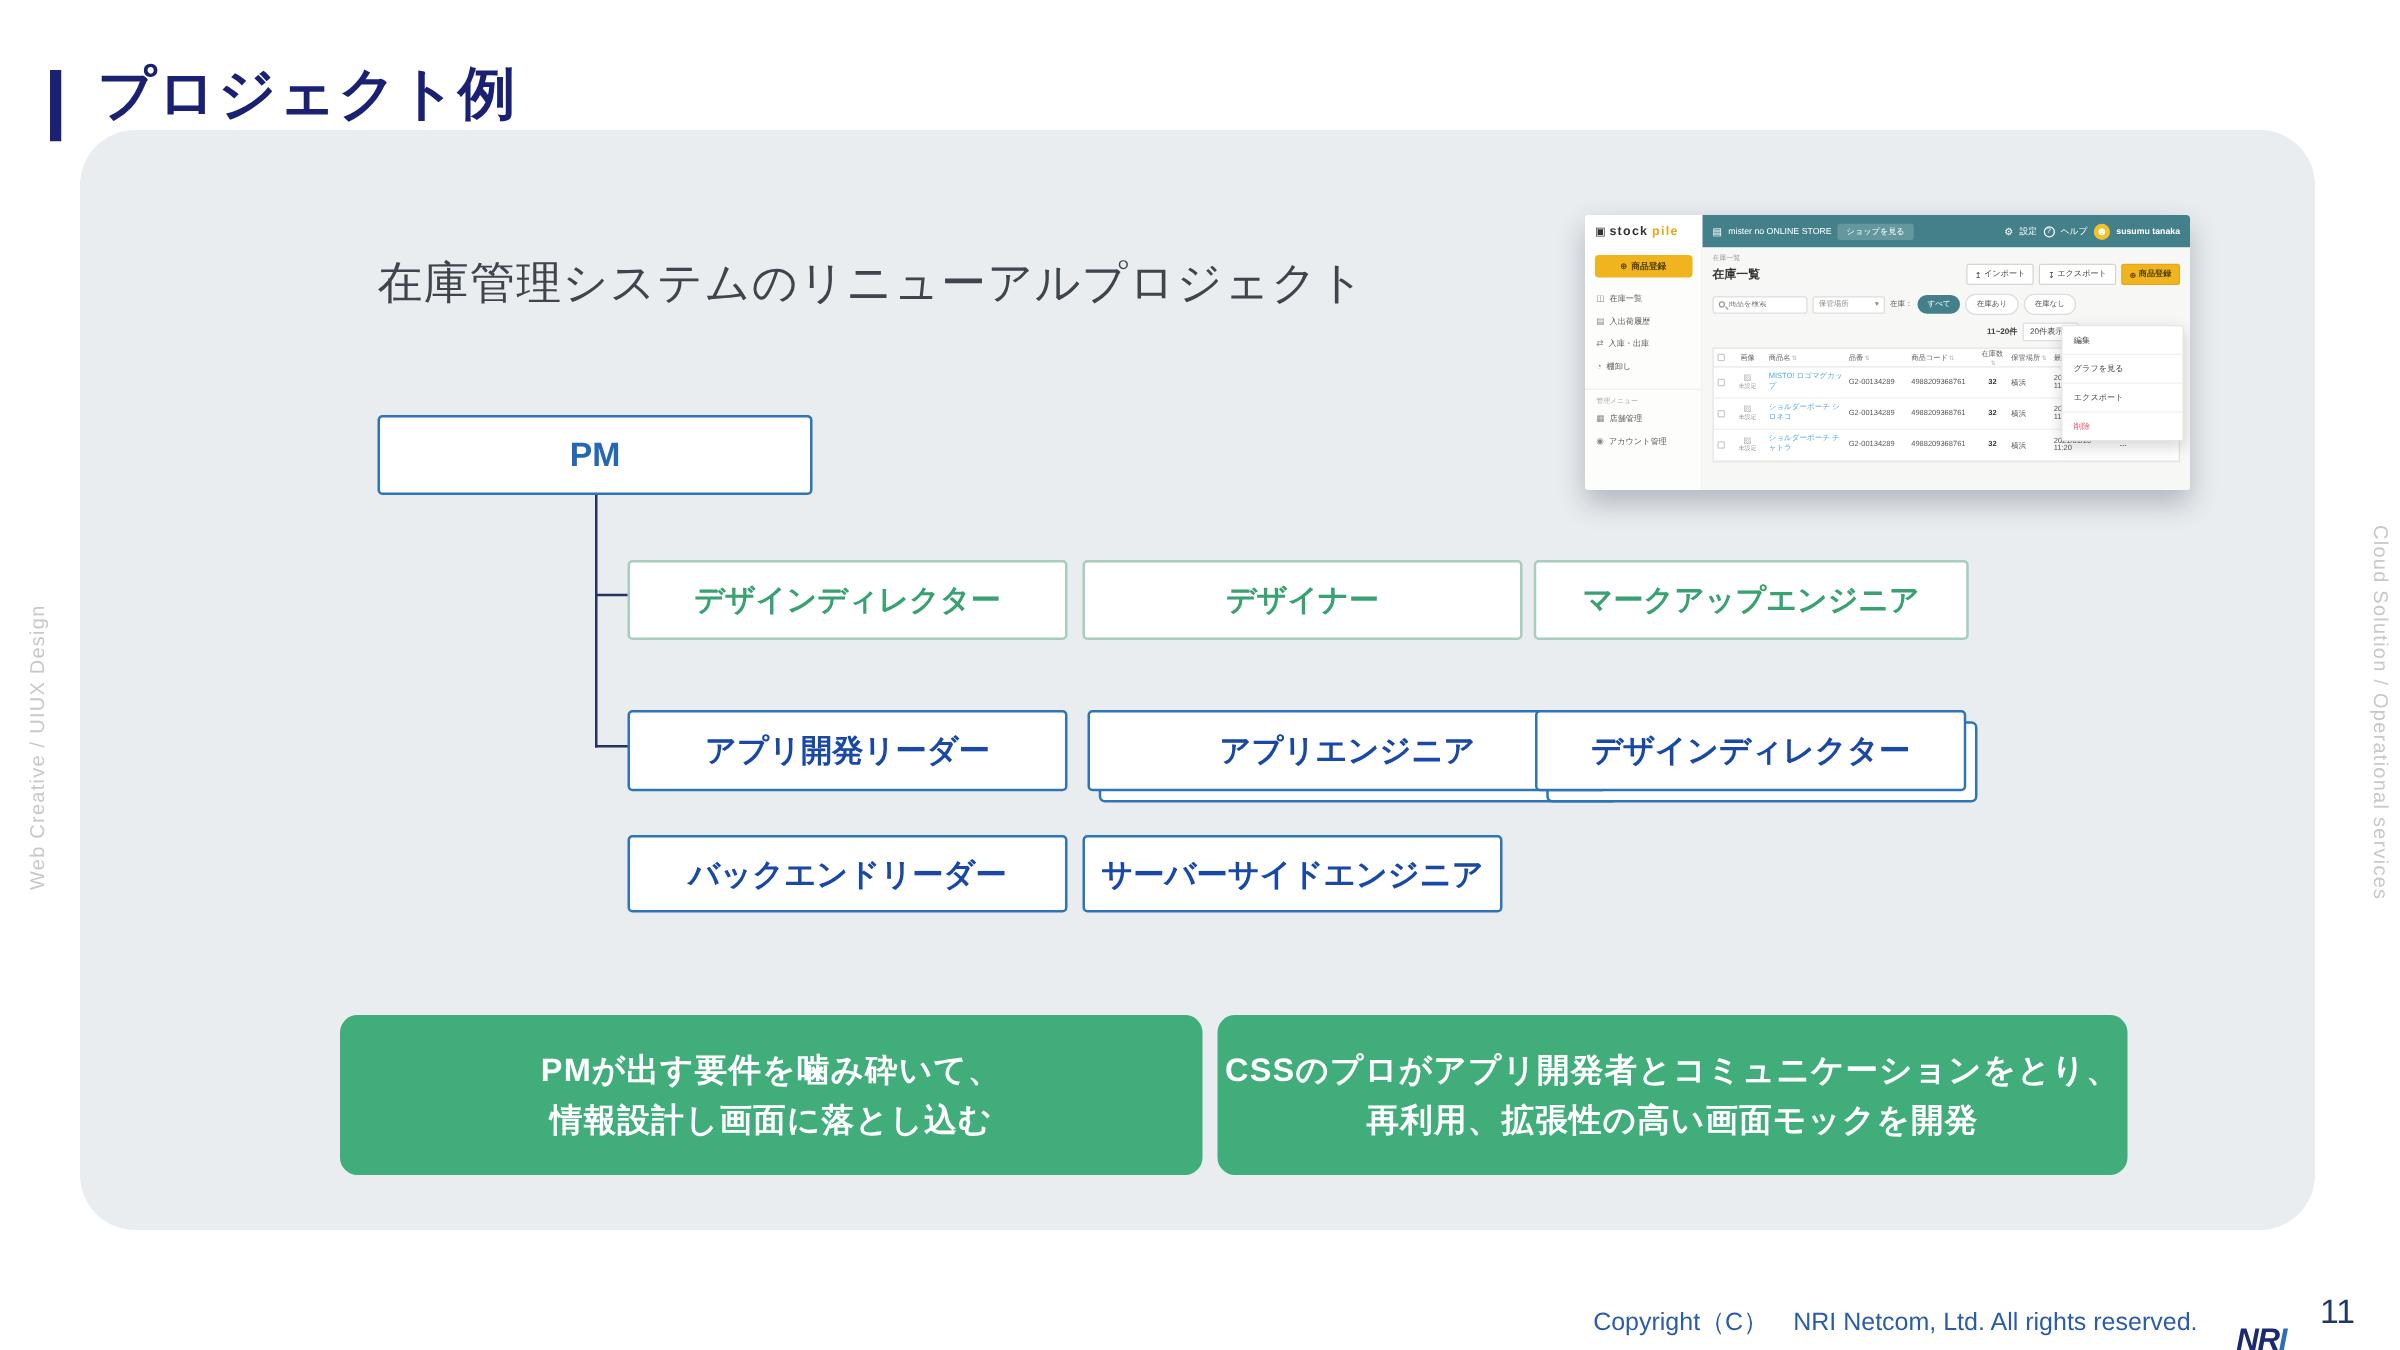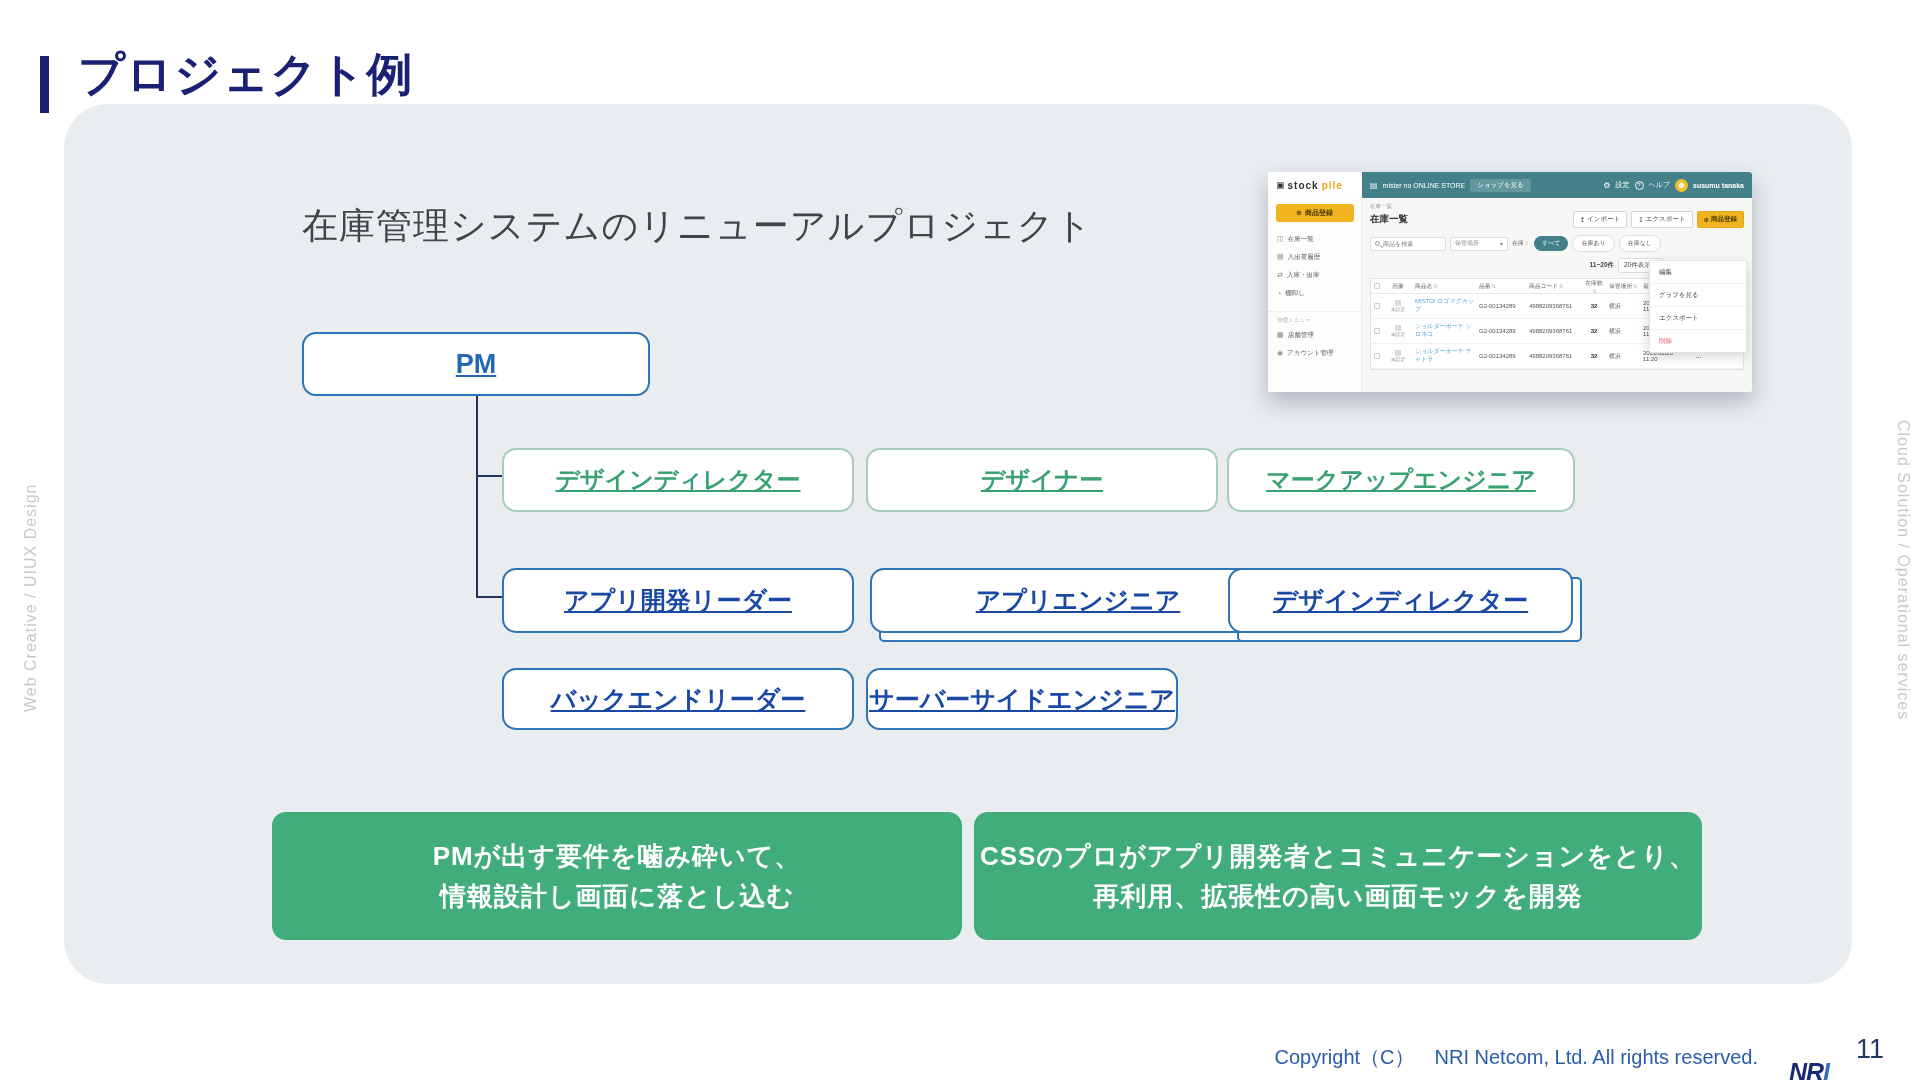--- a/index.html
+++ b/index.html
@@ -11,36 +11,36 @@
   .page-title { position:absolute; left:78px; top:44px; font-size:46px; font-weight:bold; color:#1a2173; letter-spacing:1px; }
 
   
   .panel { position:absolute; left:64px; top:104px; width:1788px; height:880px;
            background:#e9edf0; border-radius:44px; z-index:0; }
 
   .subtitle { position:absolute; left:238px; top:98px; font-size:36px; font-weight:normal;
               color:#3f454d; letter-spacing:1px; }
 
   
-  .obox { position:absolute; background:#fff; border:2px solid #2e75b6; border-radius:14px;
-          display:flex; align-items:center; justify-content:center; font-weight:bold;text-decoration:underline; }
+  .obox { position:absolute; background:#fff; border:2px solid #2e75b6; border-radius:4px;
+          display:flex; align-items:center; justify-content:center; font-weight:bold; }
   .obox.pm   { color:#2468b4; font-size:27px; }
   .obox.blue { color:#1949a4; font-size:25px; }
   .obox.green{ border-color:#a7cdbb; color:#3aa173; font-size:24px; }
   .obox.stacked::before { content:""; position:absolute; left:7px; top:7px; width:100%; height:100%;
           border:2px solid #2e75b6; border-radius:5px; background:#fff; z-index:-1; }
   .pm-box   { left:238px; top:228px; width:348px; height:64px; }
   .g1 { left:438px;  top:344px; width:352px; height:64px; }
   .g2 { left:802px;  top:344px; width:352px; height:64px; }
   .g3 { left:1163px; top:344px; width:348px; height:64px; }
   .b1 { left:438px;  top:464px; width:352px; height:65px; }
   .b2 { left:806px;  top:464px; width:416px; height:65px; }
   .b3 { left:1164px; top:464px; width:345px; height:65px; }
   .c1 { left:438px;  top:564px; width:352px; height:62px; }
-  .c2 { left:802px;  top:564px; width:312px; height:62px; }
+  .c2 { left:802px;  top:564px; width:336px; height:62px; }
 
   .conn { position:absolute; background:#26335f; }
   .conn.v  { left:412px; top:292px; width:2px;  height:202px; }
   .conn.h1 { left:412px; top:371px; width:27px; height:2px; }
   .conn.h2 { left:412px; top:492px; width:27px; height:2px; }
 
   
   .callout { position:absolute; top:708px; height:128px; background:#40ad7b; border-radius:14px;
              display:flex; flex-direction:column; align-items:center; justify-content:center;
              color:#fff; font-weight:bold; font-size:26px; line-height:1.55; letter-spacing:1px; }

